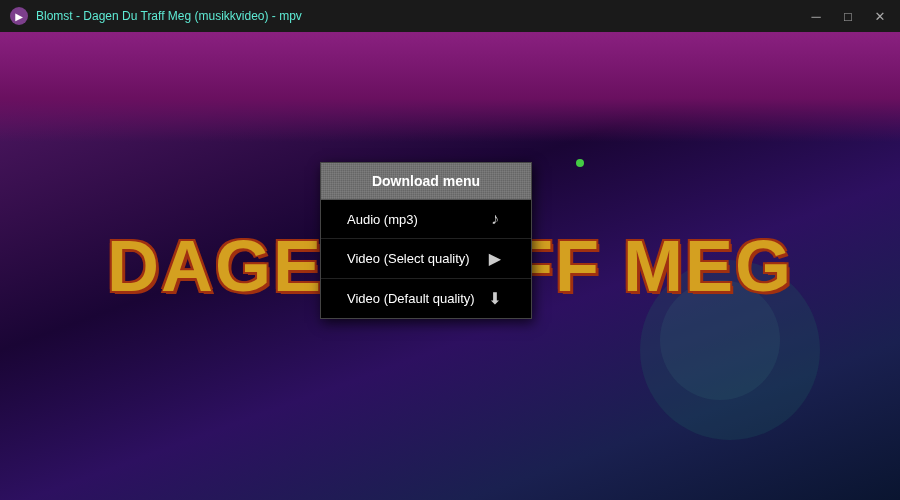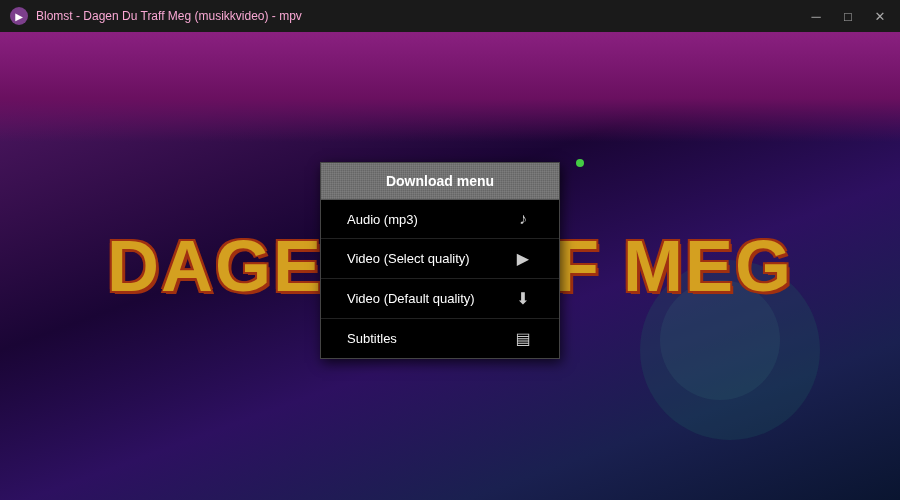--- a/index.html
+++ b/index.html
@@ -34,21 +34,21 @@
       display: flex;
       align-items: center;
       justify-content: center;
       font-size: 10px;
       color: white;
     }
 
     #titlebar-text {
       flex: 1;
       font-size: 12px;
-      color: #f9a8d4;
+      color: #5eead4;
     }
 
     #titlebar-controls {
       display: flex;
       gap: 12px;
       align-items: center;
     }
 
     .titlebar-btn {
       width: 20px;
@@ -116,21 +116,21 @@
       height: 110px;
       background: linear-gradient(180deg, #8a2080 0%, #6a1060 60%, transparent 100%);
       z-index: 0;
     }
 
     
     #context-menu {
       position: absolute;
       top: 130px;
       left: 320px;
-      width: 240px;
+      width: 212px;
       background: #000;
       border: 1px solid #444;
       z-index: 100;
       box-shadow: 2px 4px 12px rgba(0,0,0,0.7);
     }
 
     #menu-header {
       background: #666;
       background-image: repeating-linear-gradient(
         0deg,
@@ -226,19 +226,15 @@
       <span>Video (Select quality)</span>
       <span class="menu-icon">▶</span>
     </div>
 
     <div class="menu-item">
       <span>Video (Default quality)</span>
       <span class="menu-icon">⬇</span>
     </div>
 
 
-    <div class="menu-item">
-      <span>Subtitles</span>
-      <span class="menu-icon">▤</span>
-    </div>
 
   </div>
 </div>
 
 </body></html>

